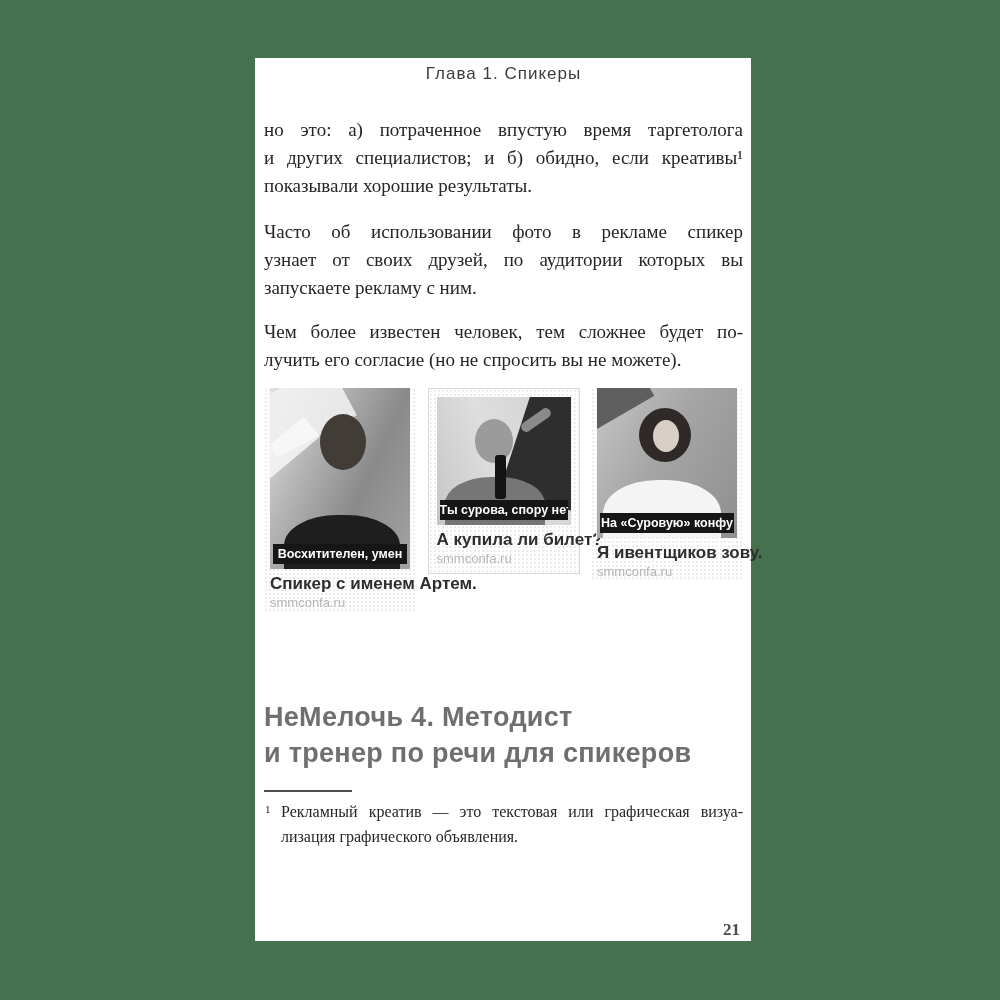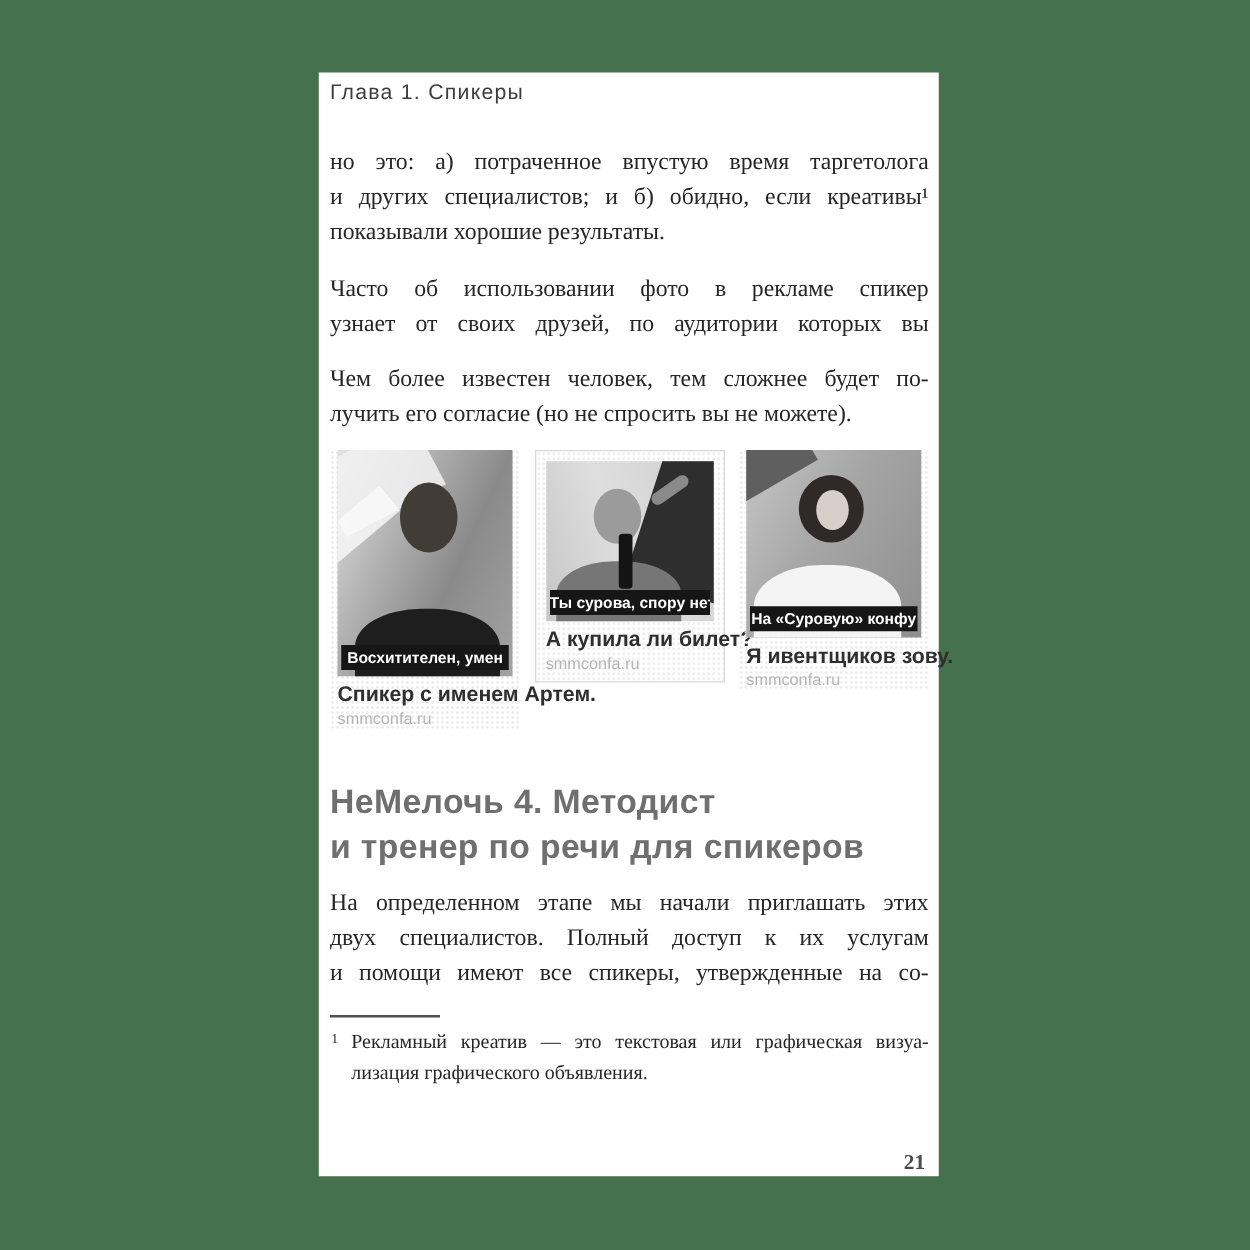--- a/index.html
+++ b/index.html
@@ -4,21 +4,21 @@
 <style>
   * { margin:0; padding:0; box-sizing:border-box; }
   html,body { width:1000px; height:1000px; }
   .stage { position:relative; width:1000px; height:1000px; background:#46714e; overflow:hidden; }
   .page {
     position:absolute; left:255px; top:58px; width:496px; height:883px;
     background:#ffffff; padding:6px 8px 0 9px;
   }
   .running-head {
     font-family:"Liberation Sans",sans-serif; font-size:17px; font-weight:400;
-    letter-spacing:1px; color:#3d3d3d; text-align:left; height:22px;
+    letter-spacing:1px; color:#3d3d3d; text-align:center; height:22px;
   }
   .para {
     font-family:"Liberation Serif",serif; font-size:19px; line-height:28px;
     color:#262626;
   }
   .tline { white-space:nowrap; }
   .tline.just { text-align:justify; text-align-last:justify; white-space:normal; }
   .p1 { margin-top:30px; }
   .p2 { margin-top:18px; }
   .p3 { margin-top:16px; }
@@ -58,21 +58,21 @@
   }
   .card-title {
     margin-top:7px; font-family:"Liberation Sans",sans-serif; font-size:17px;
     font-weight:bold; color:#2e2e2e; line-height:16px; white-space:nowrap;
   }
   .card-url {
     margin-top:3px; font-family:"Liberation Sans",sans-serif; font-size:13px;
     color:#b5b5b5; line-height:16px;
   }
   .section-heading {
-    margin-top:40px; font-family:"Liberation Sans",sans-serif; font-size:27px;
+    margin-top:88px; font-family:"Liberation Sans",sans-serif; font-size:27px;
     line-height:36px; font-weight:bold; color:#6f6f6f; letter-spacing:0.3px;
   }
   .p4 { margin-top:14px; }
   .footnote-rule { margin-top:19px; width:88px; border-top:2px solid #4f4f4f; }
   .footnote {
     position:relative; margin-top:7px; padding-left:17px;
     font-family:"Liberation Serif",serif; font-size:16px; line-height:25px; color:#262626;
   }
   .fn-marker { position:absolute; left:1px; top:-2px; font-size:11px; color:#262626; }
   .page-number {
@@ -89,20 +89,21 @@
     <div class="running-head">Глава 1. Спикеры</div>
 
     <div class="para p1">
         <div class="tline just">но это: а) потраченное впустую время таргетолога</div>
         <div class="tline just">и других специалистов; и б) обидно, если креативы¹</div>
         <div class="tline">показывали хорошие результаты.</div>
       </div>
     <div class="para p2">
         <div class="tline just">Часто об использовании фото в рекламе спикер</div>
         <div class="tline just">узнает от своих друзей, по аудитории которых вы</div>
+        <div class="tline">запускаете рекламу с ним.</div>
       </div>
     <div class="para p3">
         <div class="tline just">Чем более известен человек, тем сложнее будет по-</div>
         <div class="tline">лучить его согласие (но не спросить вы не можете).</div>
       </div>
 
     <div class="cards">
 
       <div class="card padded">
         <div class="photo photo-1">
@@ -141,25 +142,20 @@
         <div class="card-url">smmconfa.ru</div>
       </div>
 
     </div>
 
     <h2 class="section-heading">
         <div class="tline">НеМелочь 4. Методист</div>
         <div class="tline">и тренер по речи для спикеров</div>
       </h2>
 
-    <div class="para p4">
-        <div class="tline just">На определенном этапе мы начали приглашать этих</div>
-        <div class="tline just">двух специалистов. Полный доступ к их услугам</div>
-        <div class="tline just">и помощи имеют все спикеры, утвержденные на со-</div>
-      </div>
 
     <div class="footnote-rule"></div>
     <div class="footnote">
       <span class="fn-marker">1</span>
       <div>
           <div class="tline just">Рекламный креатив — это текстовая или графическая визуа-</div>
           <div class="tline">лизация графического объявления.</div>
         </div>
     </div>
 

